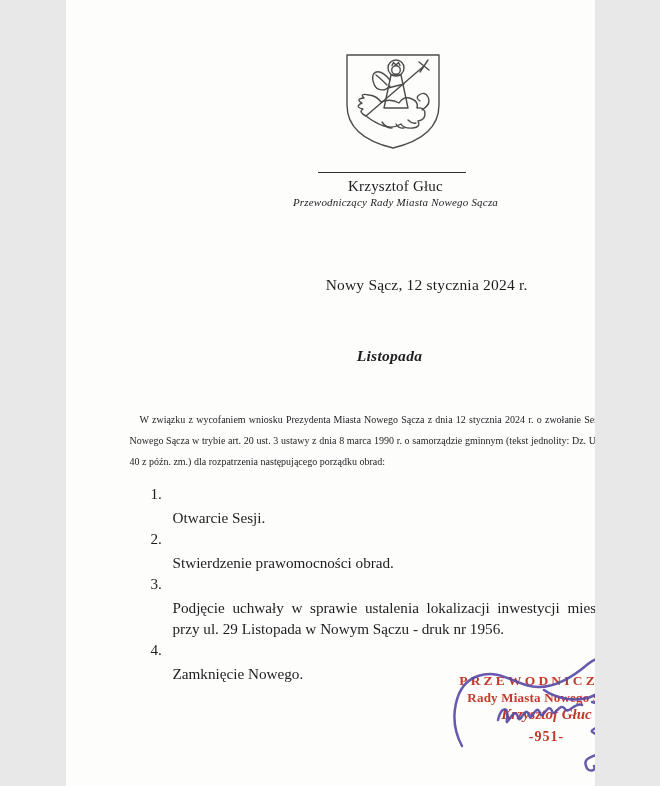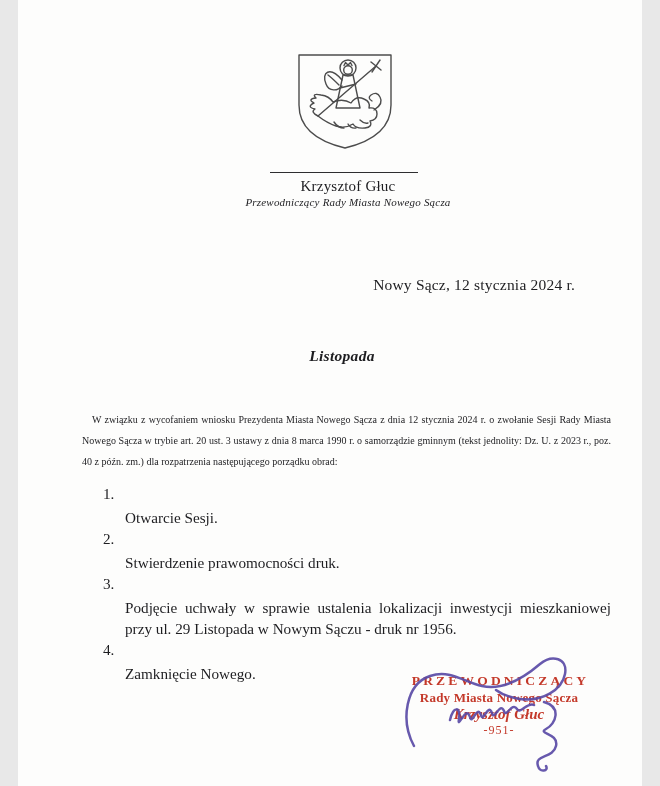--- a/index.html
+++ b/index.html
@@ -9,21 +9,21 @@
     --paper:#fdfdfc;
   }
   html,body{margin:0;padding:0;}
   body{
     background:#e8e8e8;
     font-family:"Liberation Serif","DejaVu Serif",serif;
     color:var(--text);
   }
   .page{
     position:relative;
-    width:624px;height:786px;
+    width:529px;height:786px;
     margin:0 auto;
     background:var(--paper);
     overflow:hidden;
   }
   
   .coat{position:absolute;left:272px;top:50px;width:110px;height:102px;}
   .coat svg{width:100%;height:100%;}
   .coat path,.coat circle,.coat line{fill:none;stroke:#4c4c4c;stroke-width:1.4;stroke-linecap:round;stroke-linejoin:round;}
   
   .sig-line{
@@ -70,21 +70,21 @@
   }
   .closing .bold-line{display:block;font-weight:bold;}
   
   .stamp{
     position:absolute;left:388px;top:674px;width:186px;
     text-align:center;color:var(--stamp-red);line-height:1;
   }
   .stamp .s1{font-size:13.5px;font-weight:bold;letter-spacing:3.2px;padding-left:3px;}
   .stamp .s2{font-size:13px;font-weight:bold;margin-top:3px;letter-spacing:.2px;}
   .stamp .s3{font-size:15px;font-weight:bold;font-style:italic;margin-top:3px;}
-  .stamp .s4{font-size:12px;font-weight:normal;margin-top:2px;letter-spacing:1px;}
+  .stamp .s4{font-size:14px;font-weight:bold;margin-top:8px;letter-spacing:1px;}
   .signature{position:absolute;left:380px;top:646px;width:180px;height:126px;}
   .signature svg{width:100%;height:100%;}
   .signature path{
     fill:none;stroke:var(--signature-ink);stroke-width:2.5;
     stroke-linecap:round;stroke-linejoin:round;opacity:.92;
   }
 </style>
 </head>
 <body>
 
@@ -127,21 +127,21 @@
 
   <p class="intro">W związku z wycofaniem wniosku Prezydenta Miasta Nowego Sącza z dnia 12 stycznia 2024 r. o zwołanie Sesji Rady Miasta Nowego Sącza w trybie art. 20 ust. 3 ustawy z dnia 8 marca 1990 r. o samorządzie gminnym (tekst jednolity: Dz. U. z 2023 r., poz. 40 z późn. zm.) dla rozpatrzenia następującego porządku obrad:</p>
 
   <div class="agenda">
     <div class="agenda-item">
       <span class="num">1.</span>
       <span class="txt">Otwarcie Sesji.</span>
     </div>
     <div class="agenda-item">
       <span class="num">2.</span>
-      <span class="txt">Stwierdzenie prawomocności druk.</span>
+      <span class="txt">Stwierdzenie prawomocności obrad.</span>
     </div>
     <div class="agenda-item">
       <span class="num">3.</span>
       <span class="txt">Podjęcie uchwały w sprawie ustalenia lokalizacji inwestycji mieszkaniowej przy ul. 29 Listopada w Nowym Sączu - druk nr 1956.</span>
     </div>
     <div class="agenda-item">
       <span class="num">4.</span>
       <span class="txt">Zamknięcie Nowego.</span>
     </div>
   </div>

